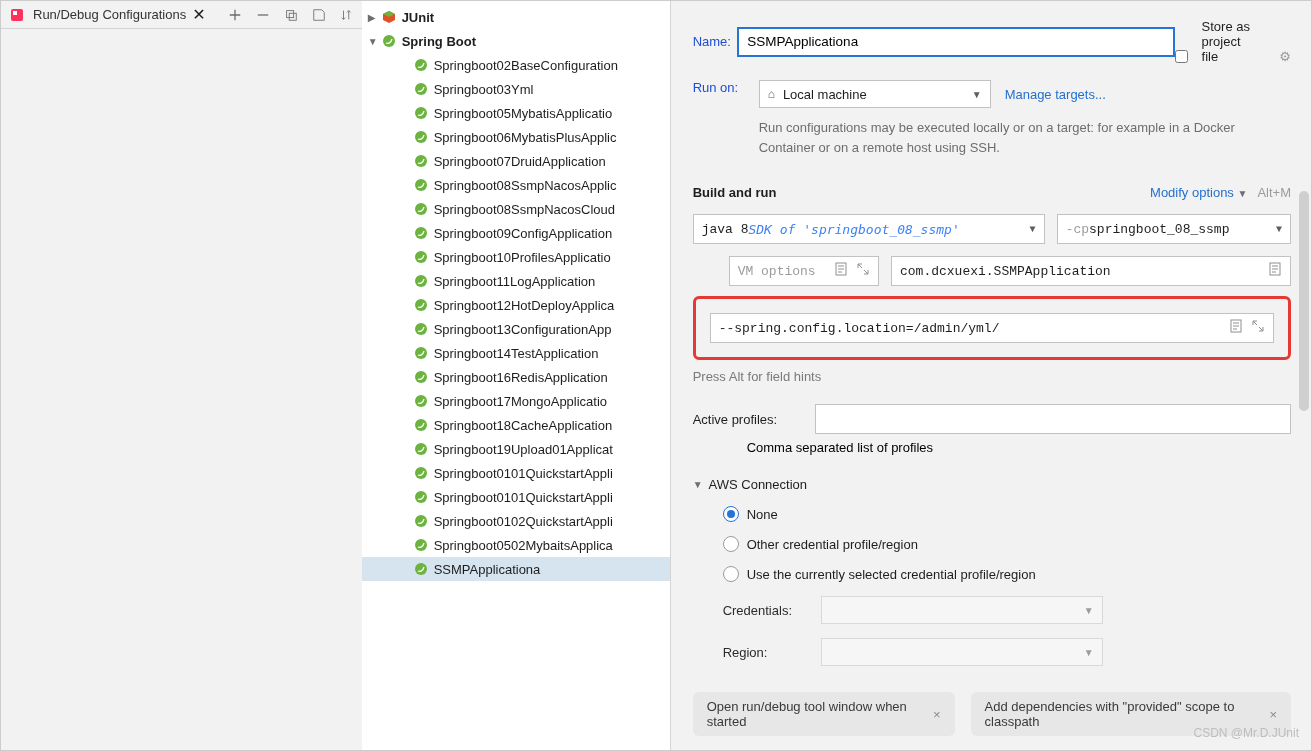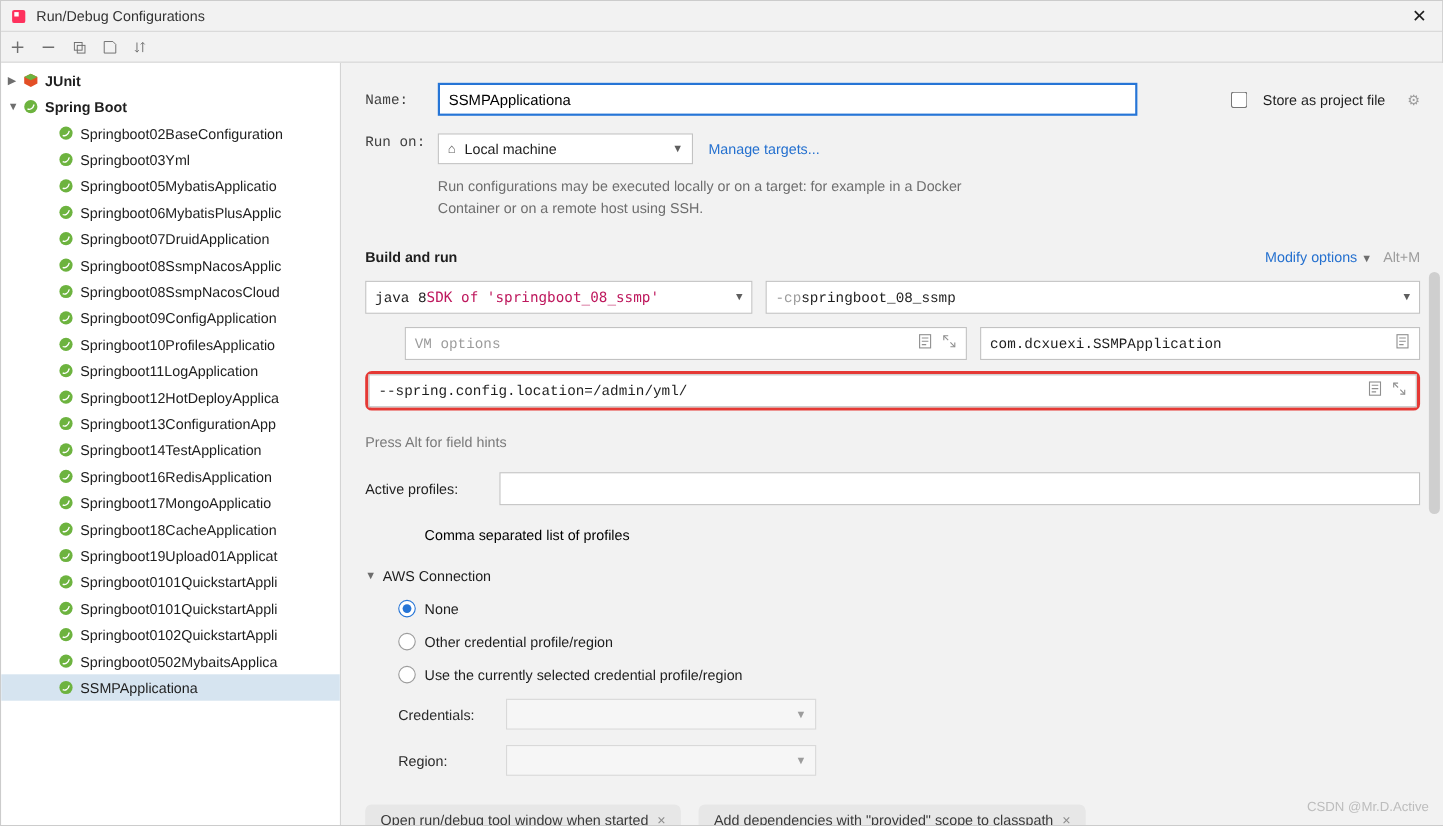--- a/index.html
+++ b/index.html
@@ -1,69 +1,69 @@
 <!DOCTYPE html>
 <html><head>
 <meta charset="utf-8">
 <style>
 * { box-sizing: border-box; margin: 0; padding: 0; }
 body { font-family: "Segoe UI", Arial, sans-serif; font-size: 13px; color: #1e1e1e; background: #fff; overflow: hidden; }
-.window { width: 1312px; height: 751px; border: 1px solid #ccc; display: flex; flex-direction: column; background:#f2f2f2;}
+.window { width: 1312px; height: 751px; border: 1px solid #ccc; display: flex; flex-direction: row; background:#f2f2f2;}
 .titlebar { height: 28px; display: flex; align-items: center; padding: 0 8px; border-bottom: 1px solid #d4d4d4; background:#f2f2f2;}
 .titlebar .logo { width: 16px; height: 16px; margin-right: 8px;}
 .titlebar .title { flex: 1; font-size: 13px; color:#333;}
 .titlebar .close { font-size: 16px; padding:0 6px; cursor:pointer;}
 .toolbar { height: 28px; display: flex; align-items: center; padding: 0 6px; gap:10px; border-bottom: 1px solid #d4d4d4; background:#f2f2f2;}
 .toolbar .tbtn { width:18px; height:18px; display:flex; align-items:center; justify-content:center; color:#6e6e6e; cursor:pointer;}
 .body { flex:1; display:flex; overflow:hidden;}
 .sidebar { width: 309px; background:#fff; border-right:1px solid #d4d4d4; overflow-y:auto; padding-top:4px;}
 .tree-row { display:flex; align-items:center; height:24px; padding-left:6px; cursor:pointer; white-space:nowrap; overflow:hidden;}
 .tree-row.indent0{padding-left:6px;} .tree-row.indent2{padding-left:52px;}
 .tree-row.selected { background:#d6e4f0;}
 .chevron{width:14px; display:inline-block; color:#6e6e6e; font-size:10px;}
 .junit-icon{width:14px;height:14px;margin-right:6px;}
 .spring-icon{width:14px;height:14px;margin-right:6px; display:inline-flex;align-items:center;justify-content:center;}
 .spring-icon svg{width:14px;height:14px;}
 .content { flex:1; background:#f2f2f2; overflow-y:auto; padding: 18px 20px 10px 22px; position:relative;}
 .form-row { display:flex; align-items:center; margin-bottom:16px;}
-.label { width:66px; color:#404040;font-family:Liberation Mono, monospace;}
+.label { width:66px; color:#1d4ed8;}
 .name-input { width:636px; height:30px; border:2px solid #2675d6; padding:0 8px; font-size:13.5px; background:#fff; outline:none;}
 .store-wrap{display:flex;align-items:flex-end; gap:14px; margin-left:auto;}
 .store-wrap input{width:15px;height:15px;}
 .gear{color:#9c9c9c; margin-left:6px;}
 .runon-row{display:flex;align-items:flex-start;margin-bottom:10px;}
 .runon-select{width:232px;height:28px;border:1px solid #c2c2c2;background:#fff;display:flex;align-items:center;padding:0 8px;gap:8px;position:relative;}
 .runon-select .caret{margin-left:auto;color:#5e5e5e;font-size:10px;}
 .home-icon{color:#5e5e5e;font-size:12px;}
 .link{color:#2470cf;cursor:pointer;margin-left:14px;}
 .hint-text{color:#6e6e6e;line-height:1.5; margin-left:66px; margin-top:10px;}
 .section-hdr{display:flex;align-items:center;margin:28px 0 14px 0;}
 .section-hdr .title{font-weight:600;}
 .section-hdr .right{margin-left:auto;display:flex;align-items:center;gap:10px;}
 .section-hdr .right .link{margin-left:0;}
 .chev-down-s{font-size:10px;color:#6e6e6e;}
 .shortcut{color:#9c9c9c;}
 .build-row1{display:flex;gap:12px;margin-bottom:12px;}
 .select{height:30px;border:1px solid #c2c2c2;background:#fff;display:flex;align-items:center;padding:0 8px;position:relative;}
 .select .caret{margin-left:auto;color:#5e5e5e;font-size:10px;}
 .sdk{width:352px;}
-.sdk .muted{color:#be185d; font-family: Consolas, monospace;}
+.sdk .muted{color:#3b82f6; font-family: Consolas, monospace; font-style: italic;}
 .mono{font-family:Consolas,"Courier New",monospace; font-size:13px;}
 .cp{flex:1;}
 .cp .muted{color:#9c9c9c;}
 .input-like{height:30px;border:1px solid #c2c2c2;background:#fff;display:flex;align-items:center;padding:0 8px;position:relative;}
 .build-row2{display:flex;gap:12px;margin-bottom:10px;}
 .vmopt{flex:1;color:#9c9c9c;margin-left:36px;}
 .mainclass{width:400px;}
 .end-icons{margin-left:auto;display:flex;gap:8px;color:#8f8f8f;}
 .end-icons svg{width:14px;height:14px;}
-.highlight-box{border:3px solid #e53935;border-radius:6px;padding:0;margin-bottom:21px;}
+.highlight-box{border:3px solid #e53935;border-radius:6px;padding:14px;margin-bottom:9px;}
 .progargs{width:100%;}
 .field-hint{color:#7a7a7a;margin-top:2px;margin-bottom:20px;}
-.profiles-row{display:flex;align-items:center;gap:14px;margin-bottom:20px;}
+.profiles-row{display:flex;align-items:center;gap:14px;margin-bottom:6px;}
 .profiles-input{flex:1;}
 .profiles-hint{color:#000000; margin-left:54px;margin-bottom:22px;}
 .aws-hdr{display:flex;align-items:center;gap:6px;margin-bottom:14px;}
 .aws-hdr .chev{font-size:10px;color:#6e6e6e;}
 .radio-row{display:flex;align-items:center;gap:8px;margin-left:30px;margin-bottom:14px;}
 .radio{width:16px;height:16px;border-radius:50%;border:1px solid #9c9c9c;display:inline-flex;align-items:center;justify-content:center;background:#fff;}
 .radio.checked{border-color:#2675d6;}
 .radio.checked::after{content:"";width:8px;height:8px;border-radius:50%;background:#2675d6;}
 .cred-row{display:flex;align-items:center;gap:12px;margin-left:30px;margin-bottom:14px;}
 .cred-row .clabel{width:86px;color:#2b2b2b;}
@@ -473,16 +473,16 @@
         <div class="pill">
           <span>Open run/debug tool window when started</span>
             <span class="x">×</span>
         </div>
         <div class="pill">
           <span>Add dependencies with "provided" scope to classpath</span>
             <span class="x">×</span>
         </div>
       </div>
 
-      <div class="watermark">CSDN @Mr.D.Active</div>
+      <div class="watermark">CSDN @Mr.D.JUnit</div>
     </div>
   </div>
 </div>
 
 </body></html>

